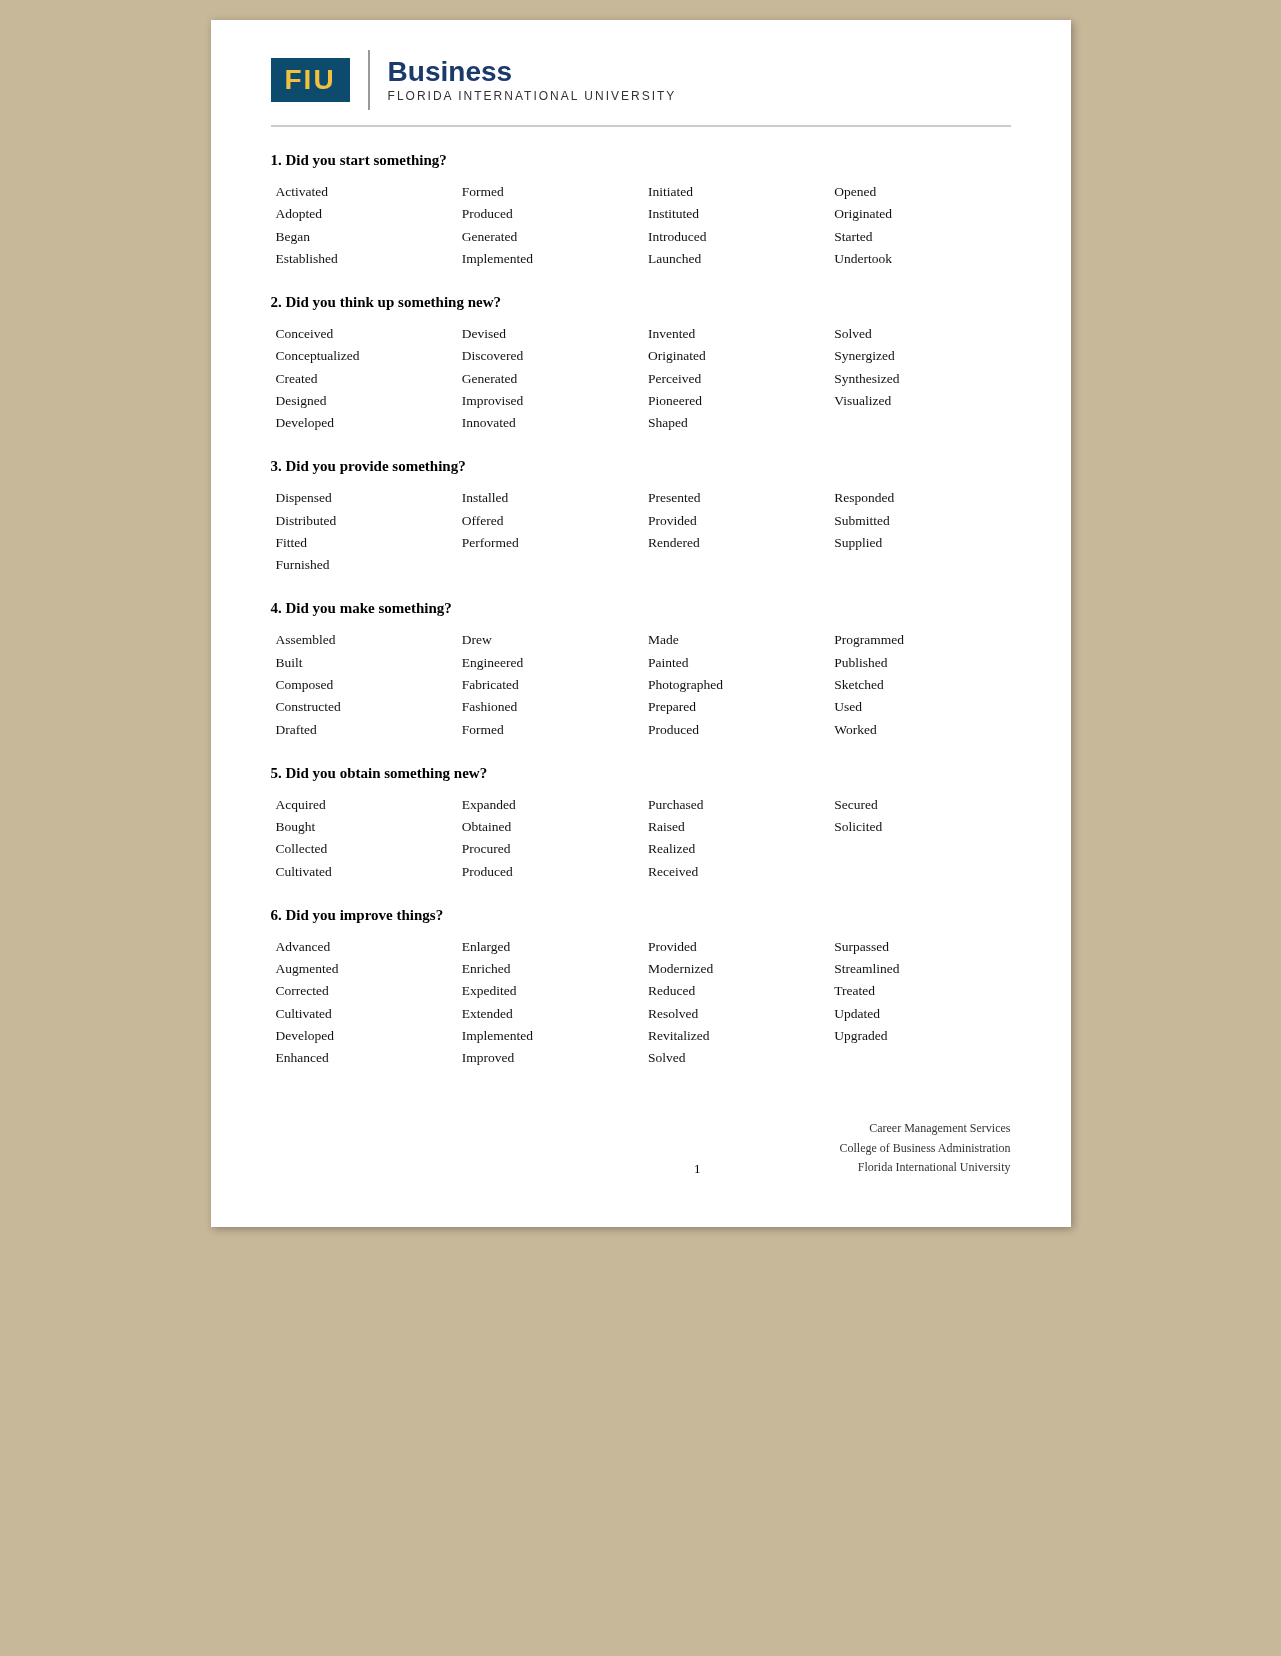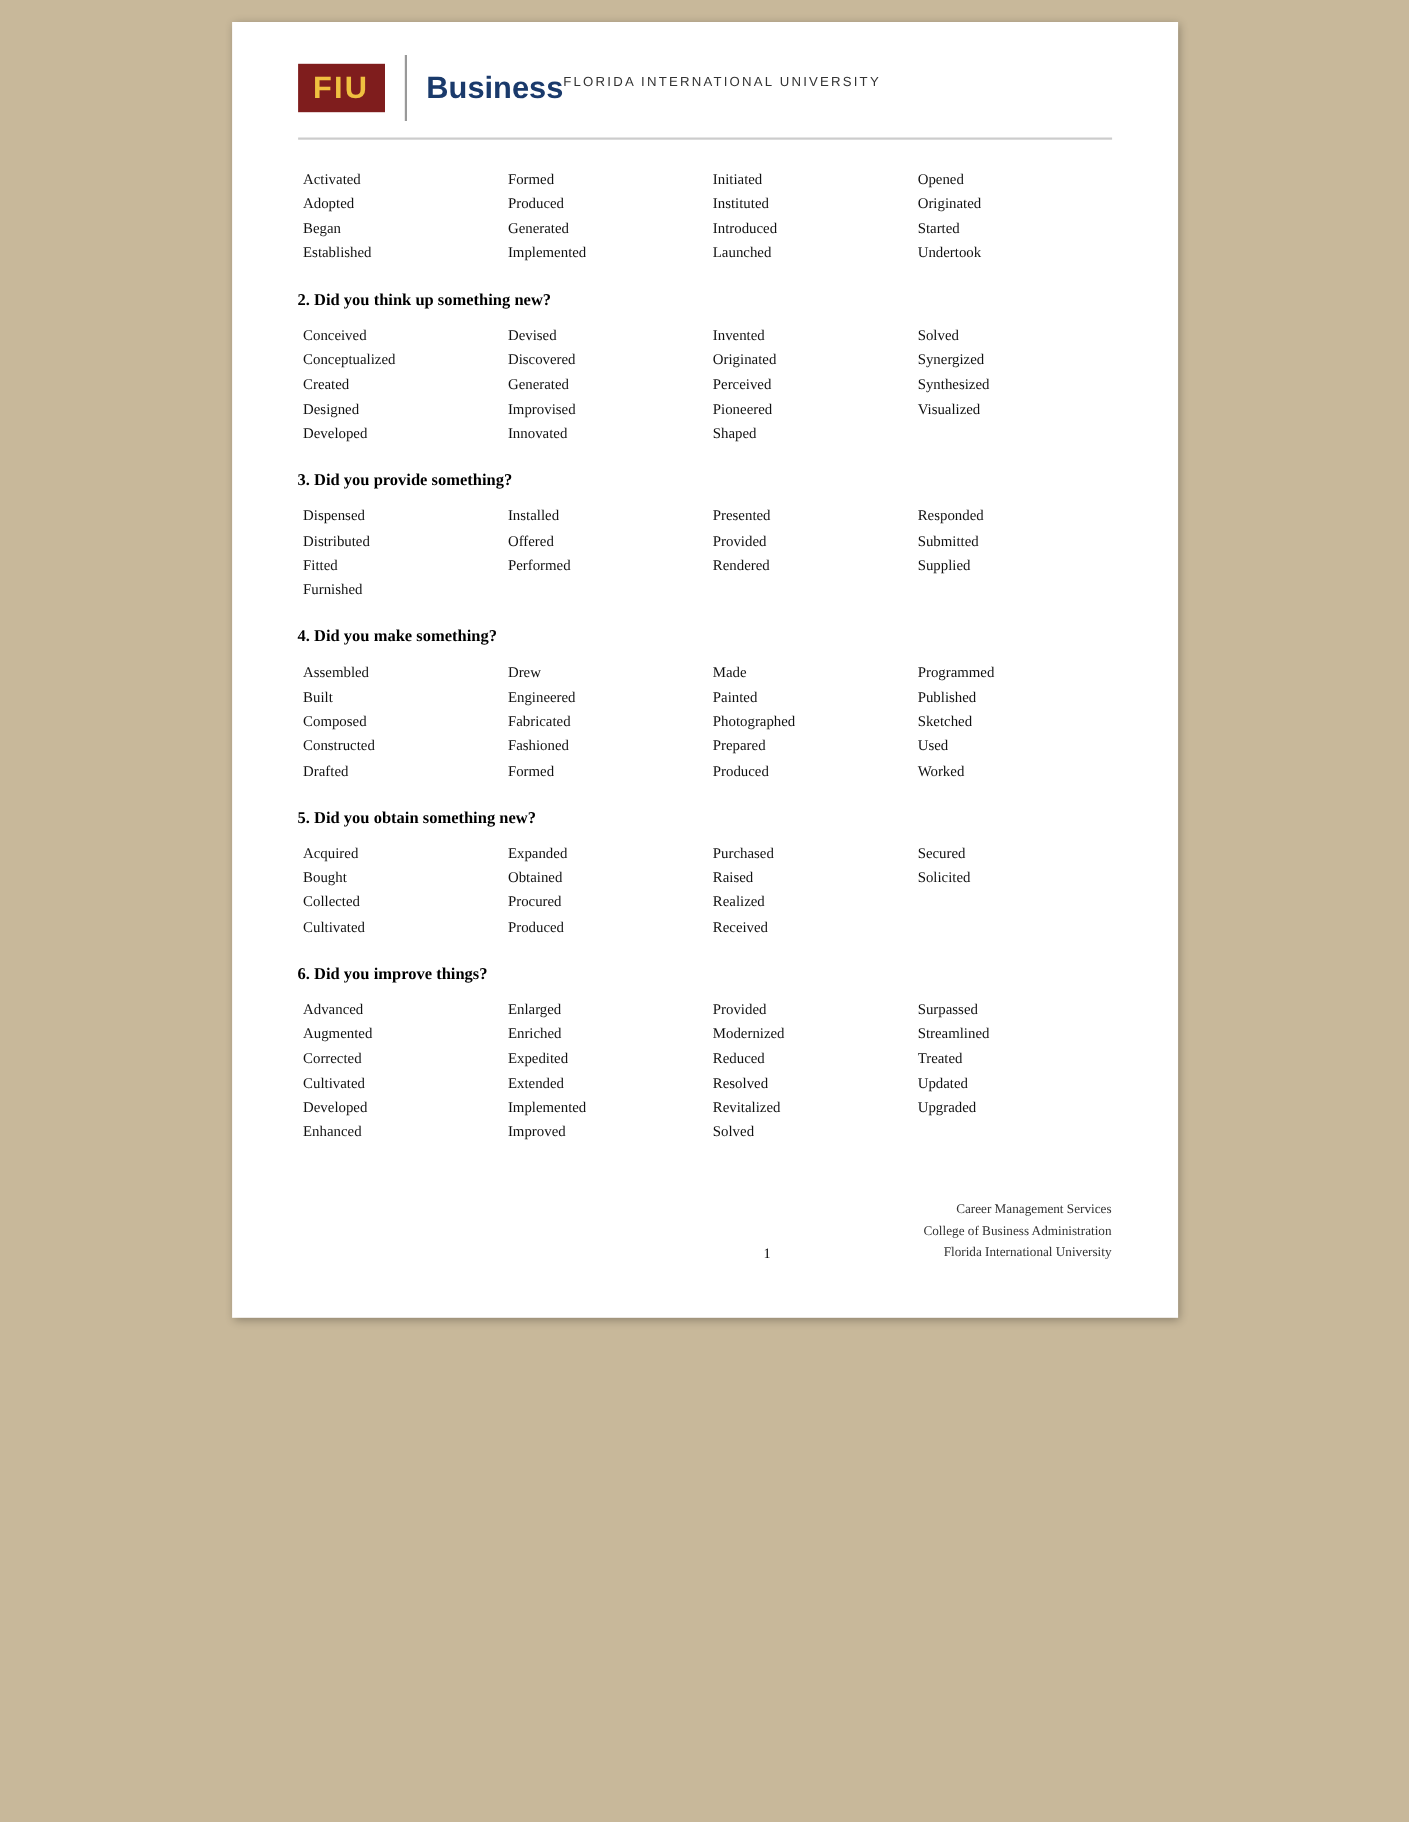--- a/index.html
+++ b/index.html
@@ -25,41 +25,41 @@
     
     .header {
       display: flex;
       align-items: center;
       border-bottom: 2px solid #ccc;
       padding-bottom: 15px;
       margin-bottom: 25px;
     }
 
     .logo-box {
-      background: #7f1d1d;
+      background: #0c4a6e;
       color: #f0c040;
       font-size: 28px;
       font-weight: 900;
       font-family: Arial, sans-serif;
       padding: 8px 14px;
       letter-spacing: 2px;
       margin-right: 18px;
       line-height: 1;
     }
 
     .header-divider {
       width: 2px;
       height: 60px;
       background: #999;
       margin-right: 18px;
     }
 
     .header-text-block {
       display: flex;
-      flex-direction: row;
+      flex-direction: column;
     }
 
     .header-business {
       font-family: Arial, sans-serif;
       font-size: 28px;
       font-weight: 900;
       color: #1a3a6b;
       line-height: 1.1;
     }
 
@@ -147,20 +147,21 @@
     <div class="header-divider"></div>
     <div class="header-text-block">
       <span class="header-business">Business</span>
       <span class="header-subtitle">FLORIDA INTERNATIONAL UNIVERSITY</span>
     </div>
   </div>
 
 
   <div id="sections-container">
       <div class="section">
+        <div class="section-heading">1. Did you start something?</div>
         <div class="word-grid">
           <div class="word-col">
             <span class="word-item">Activated</span>
             <span class="word-item">Adopted</span>
             <span class="word-item">Began</span>
             <span class="word-item">Established</span>
           </div>
           <div class="word-col">
             <span class="word-item">Formed</span>
             <span class="word-item">Produced</span>

